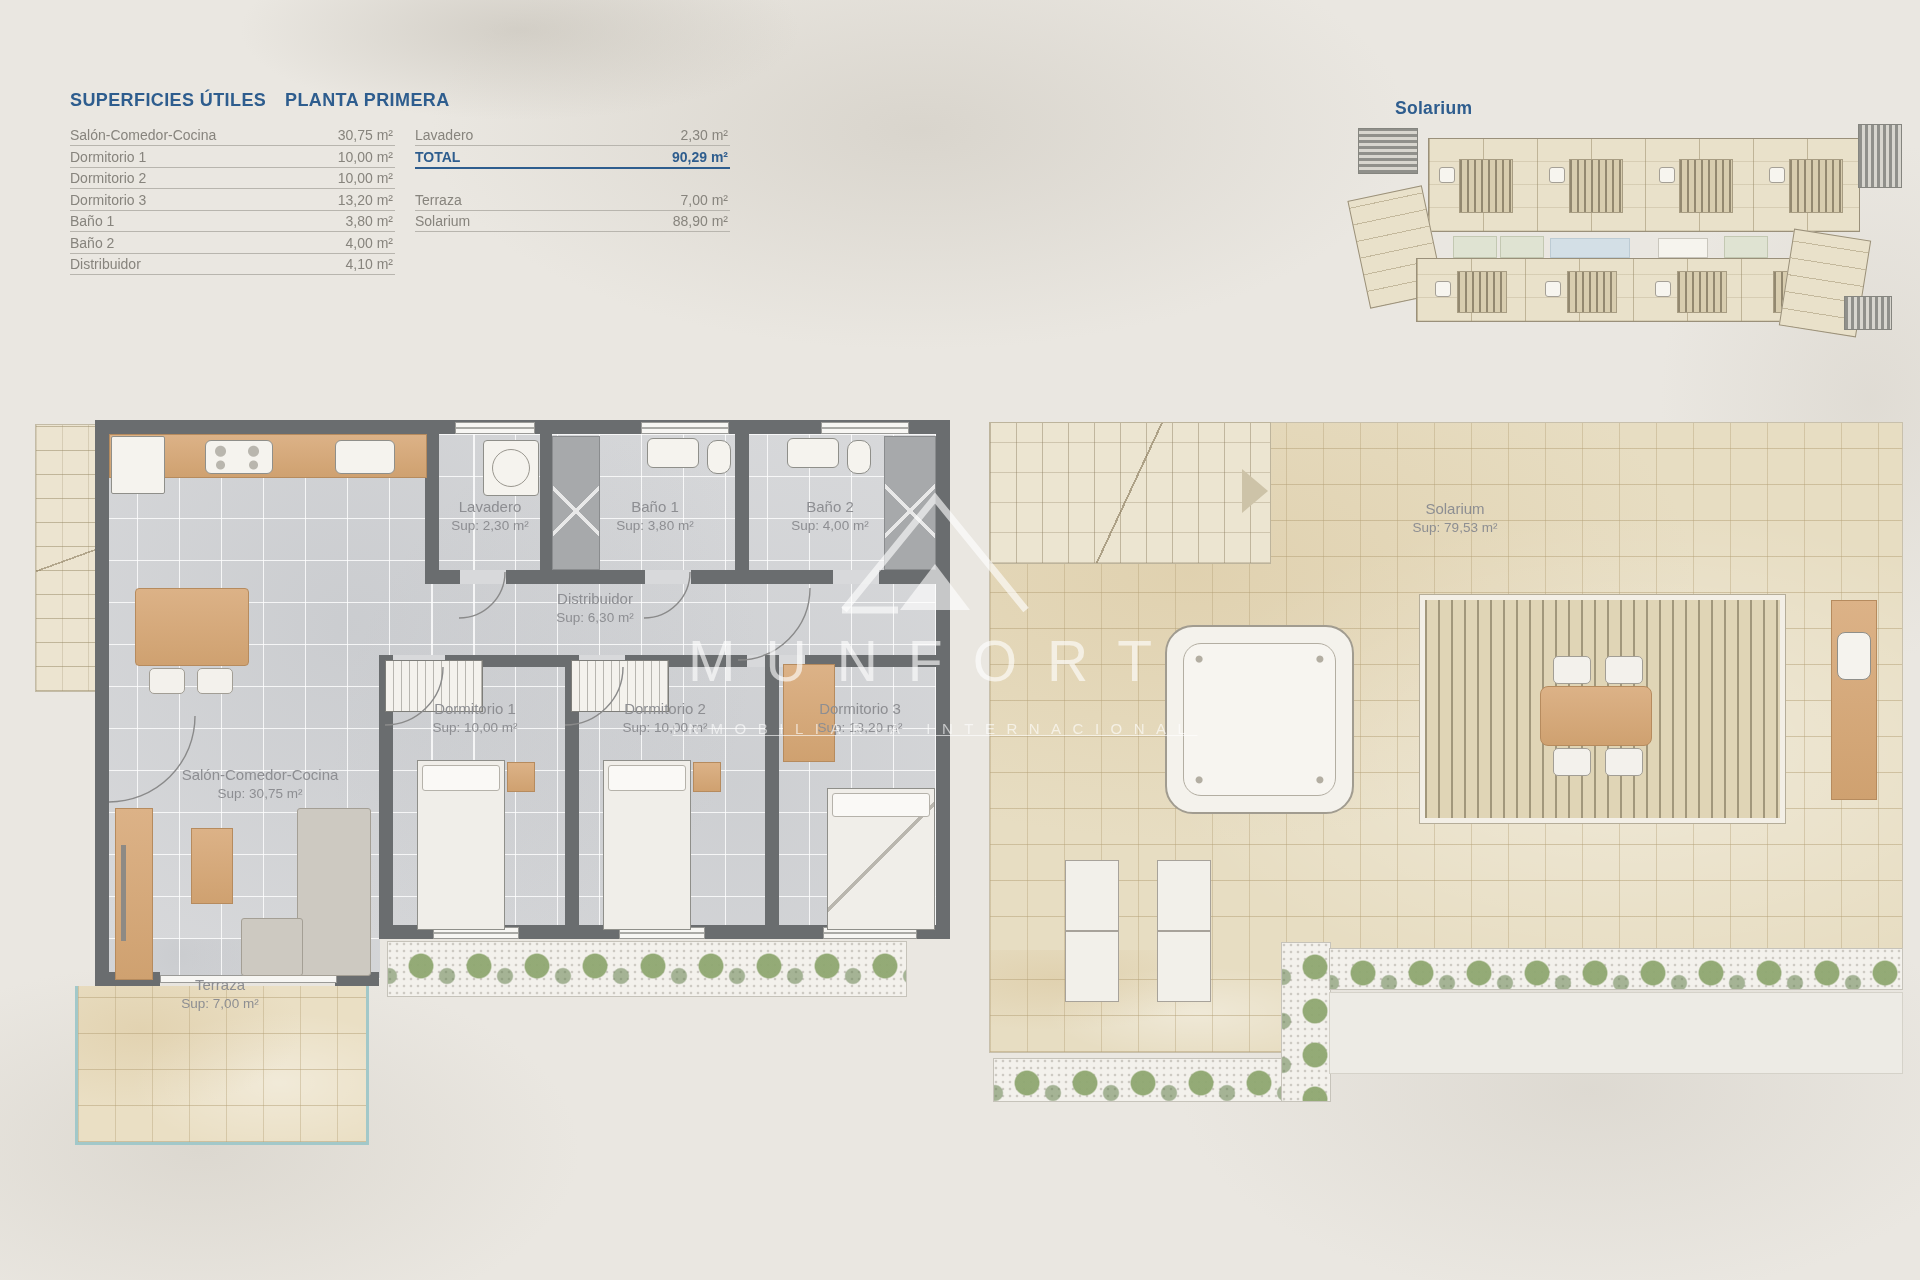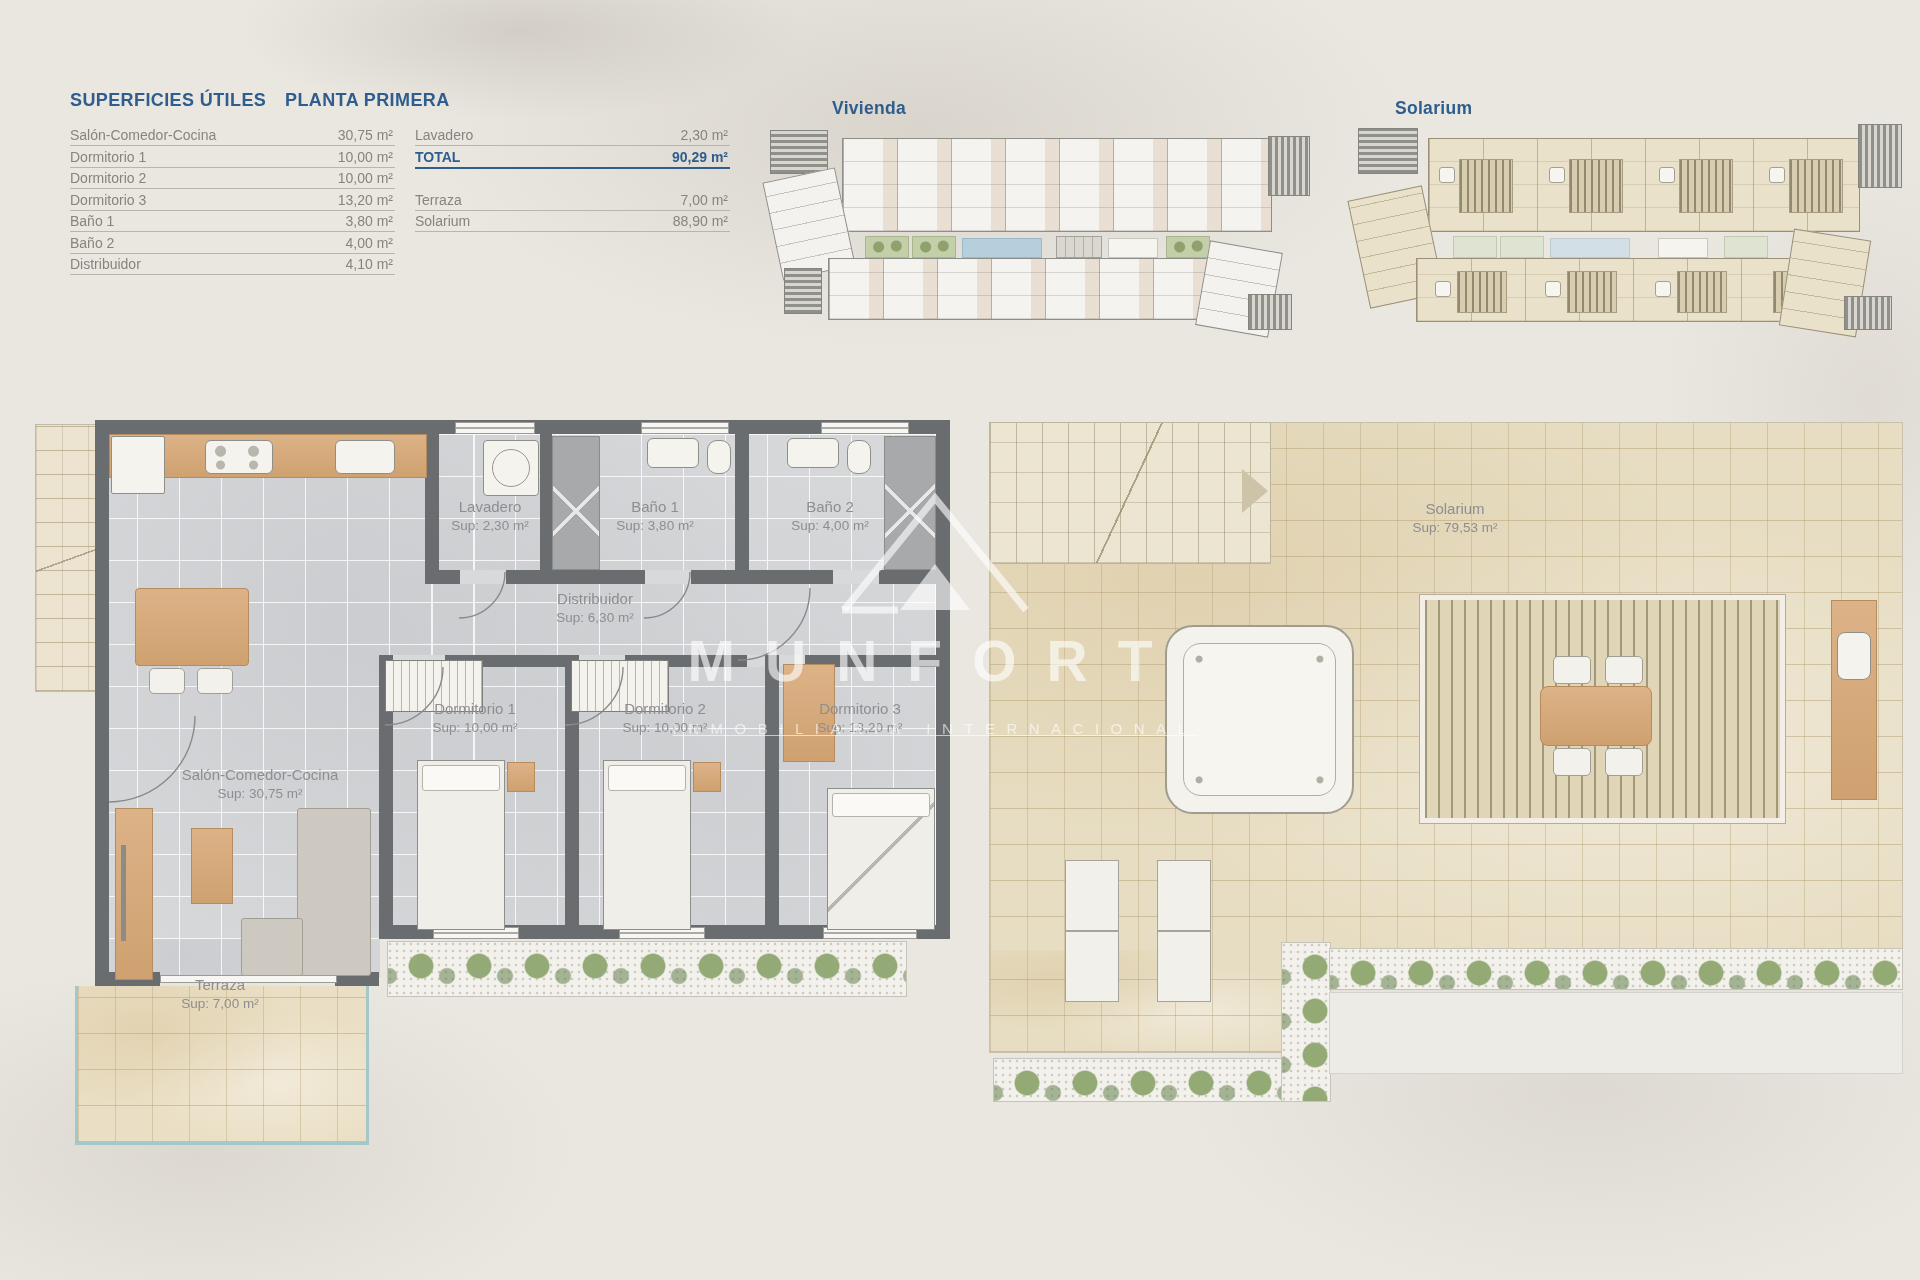--- a/index.html
+++ b/index.html
@@ -93,21 +93,21 @@
   .pergola{position:absolute;border:5px solid #f3efe6;outline:1px solid #b5ad99;background-color:#e0d5b6;
     background-image:repeating-linear-gradient(90deg,rgba(100,90,65,.5) 0 2px,transparent 2px 13px);}
   .sol-stairs{position:absolute;background-color:#ece5d1;border:1px solid #bdb49c;
     background-image:repeating-linear-gradient(90deg,rgba(140,125,95,.45) 0 1px,transparent 1px 26px),
       repeating-linear-gradient(0deg,rgba(140,125,95,.3) 0 1px,transparent 1px 30px),
       linear-gradient(115deg,transparent 49.5%,rgba(140,125,95,.65) 49.5% 50.1%,transparent 50.1%);}
   .pale-area{position:absolute;background:#edebe5;border:1px solid #d5d2c9;}
 
   
   #watermark{position:absolute;left:650px;top:492px;width:570px;text-align:center;color:rgba(255,255,255,.62);z-index:40;pointer-events:none;}
-  #wm-brand{font-size:57px;font-weight:700;letter-spacing:30px;margin-top:10px;white-space:nowrap;}
+  #wm-brand{font-size:57px;font-weight:400;letter-spacing:30px;margin-top:10px;white-space:nowrap;}
   #wm-tag{font-size:15px;letter-spacing:11.5px;margin-top:26px;white-space:nowrap;text-decoration:underline;}
 </style>
 </head>
 <body>
 
 <div id="stage">
 
   <div class="stain" style="left:430px;top:-90px;width:980px;height:440px;background:radial-gradient(closest-side,rgba(203,198,188,.55),rgba(203,198,188,0));"></div>
   <div class="stain" style="left:-180px;top:960px;width:760px;height:380px;background:radial-gradient(closest-side,rgba(206,201,191,.5),rgba(206,201,191,0));"></div>
   <div class="stain" style="left:1180px;top:880px;width:820px;height:420px;background:radial-gradient(closest-side,rgba(206,201,191,.45),rgba(206,201,191,0));"></div>
@@ -158,37 +158,20 @@
     <div class="trow colR" style="top:98.5px;">
         <span class="tlabel">Terraza</span>
         <span class="tvalue">7,00 m²</span>
       </div>
     <div class="trow colR" style="top:120px;">
         <span class="tlabel">Solarium</span>
         <span class="tvalue">88,90 m²</span>
       </div>
   </div>
 
-  <div class="abs" id="mini-v" style="left:770px;top:96px;width:545px;height:234px;">
-    <div class="mini-title" style="left:62px;top:2px;">Vivienda</div>
-    <div class="hatch-h" style="left:0;top:34px;width:56px;height:42px;"></div>
-    <div class="ubar" style="left:72px;top:42px;width:428px;height:92px;"></div>
-    <div class="hatch-v" style="left:498px;top:40px;width:40px;height:58px;"></div>
-    <div class="wing" style="left:2px;top:78px;width:72px;height:98px;transform:rotate(-12deg);"></div>
-    <div class="mgreen" style="left:95px;top:140px;width:42px;height:20px;"></div>
-    <div class="mgreen" style="left:142px;top:140px;width:42px;height:20px;"></div>
-    <div class="mpool" style="left:192px;top:142px;width:78px;height:18px;"></div>
-    <div class="mgrid" style="left:286px;top:140px;width:44px;height:20px;"></div>
-    <div class="mwhite" style="left:338px;top:142px;width:48px;height:18px;"></div>
-    <div class="mgreen" style="left:396px;top:140px;width:42px;height:20px;"></div>
-    <div class="ubar" style="left:58px;top:162px;width:418px;height:60px;"></div>
-    <div class="wing" style="left:432px;top:150px;width:72px;height:84px;transform:rotate(10deg);"></div>
-    <div class="hatch-h" style="left:14px;top:172px;width:36px;height:44px;"></div>
-    <div class="hatch-v" style="left:478px;top:198px;width:42px;height:34px;"></div>
-  </div>
 
   <div class="abs" id="mini-s" style="left:1358px;top:96px;width:545px;height:234px;">
     <div class="mini-title" style="left:37px;top:2px;">Solarium</div>
     <div class="hatch-h" style="left:0;top:32px;width:58px;height:44px;"></div>
     <div class="ubar-beige" style="left:70px;top:42px;width:430px;height:92px;">
       <div class="perg-seg" style="left:30px;top:20px;width:52px;height:52px;"></div>
       <div class="perg-seg" style="left:140px;top:20px;width:52px;height:52px;"></div>
       <div class="perg-seg" style="left:250px;top:20px;width:52px;height:52px;"></div>
       <div class="perg-seg" style="left:360px;top:20px;width:52px;height:52px;"></div>
       <div class="mjac" style="left:10px;top:28px;width:14px;height:14px;"></div>

